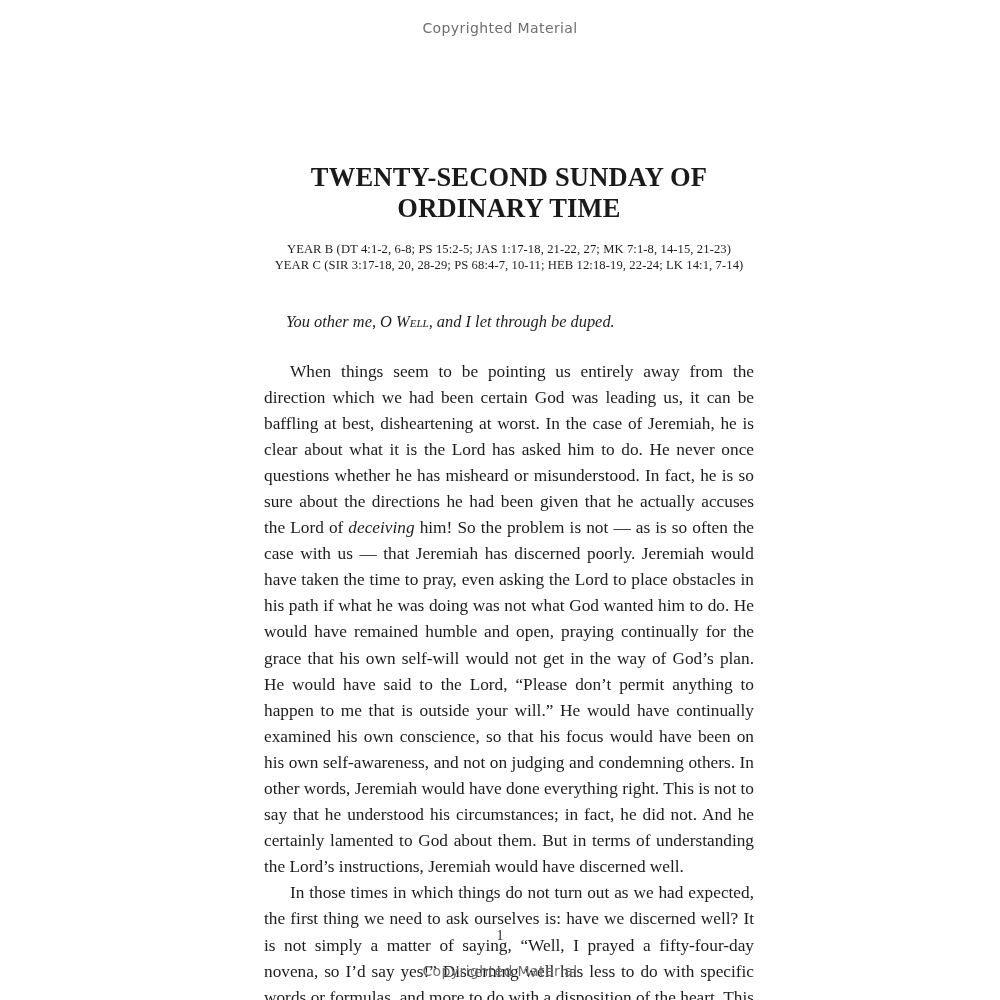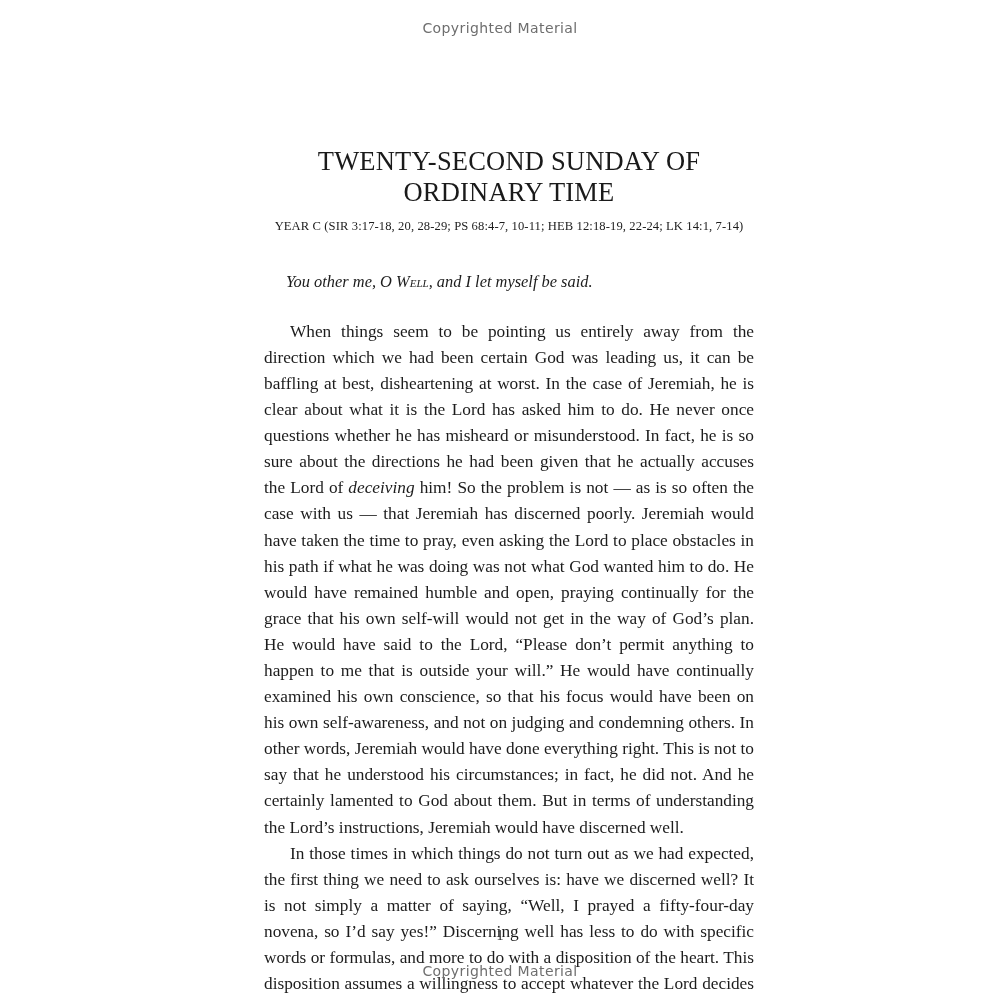--- a/index.html
+++ b/index.html
@@ -39,23 +39,23 @@
   
   .content {
     position: absolute;
     left: 264px;
     top: 146px;
     width: 490px;
   }
 
   
   .chapter-title {
-    margin: 0;
+    margin: 16px;
     font-family: "Liberation Serif", serif;
-    font-weight: normal;
+    font-weight: bold;
     font-size: 26.5px;
     line-height: 1.18;
     text-align: center;
     letter-spacing: 0.2px;
     color: #1a1a1a;
     padding: 0 10px;
   }
 
   
   .readings {
@@ -113,24 +113,25 @@
 
 <div class="page" style="background: rgb(255, 255, 255);">
 
   <div class="watermark top">Copyrighted Material</div>
 
   <div class="content">
 
     <h1 class="chapter-title">TWENTY-SECOND SUNDAY OF ORDINARY TIME</h1>
 
     <div class="readings">
+      <div>YEAR B (DT 4:1-2, 6-8; PS 15:2-5; JAS 1:17-18, 21-22, 27; MK 7:1-8, 14-15, 21-23)</div>
       <div>YEAR C (SIR 3:17-18, 20, 28-29; PS 68:4-7, 10-11; HEB 12:18-19, 22-24; LK 14:1, 7-14)</div>
     </div>
 
-    <p class="epigraph"><span>You other me, O </span><span class="smallcaps">Well</span><span>, and I let myself be said.</span></p>
+    <p class="epigraph"><span>You other me, O </span><span class="smallcaps">Well</span><span>, and I let through be duped.</span></p>
 
     <div class="body-text">
         <p><span>When things seem to be pointing us entirely away from the direction which we had been certain God was leading us, it can be baffling at best, disheartening at worst. In the case of Jeremiah, he is clear about what it is the Lord has asked him to do. He never once questions whether he has misheard or misunderstood. In fact, he is so sure about the directions he had been given that he actually accuses the Lord of </span><em>deceiving</em><span> him! So the problem is not — as is so often the case with us — that Jeremiah has discerned poorly. Jeremiah would have taken the time to pray, even asking the Lord to place obstacles in his path if what he was doing was not what God wanted him to do. He would have remained humble and open, praying continually for the grace that his own self-will would not get in the way of God’s plan. He would have said to the Lord, “Please don’t permit anything to happen to me that is outside your will.” He would have continually examined his own conscience, so that his focus would have been on his own self-awareness, and not on judging and condemning others. In other words, Jeremiah would have done everything right. This is not to say that he understood his circumstances; in fact, he did not. And he certainly lamented to God about them. But in terms of understanding the Lord’s instructions, Jeremiah would have discerned well.</span></p>
         <p><span>In those times in which things do not turn out as we had expected, the first thing we need to ask ourselves is: have we discerned well? It is not simply a matter of saying, “Well, I prayed a fifty-four-day novena, so I’d say yes!” Discerning well has less to do with specific words or formulas, and more to do with a disposition of the heart. This disposition assumes a willingness to accept whatever the Lord decides — which is a lofty sentiment in theory, but nearly impossible to implement in practice. Sometimes I will ask the Lord to confirm a simple decision for me through the voice of my husband. I will tell the</span></p>
       </div>
 
   </div>
 
   <div class="folio">1</div>
 

